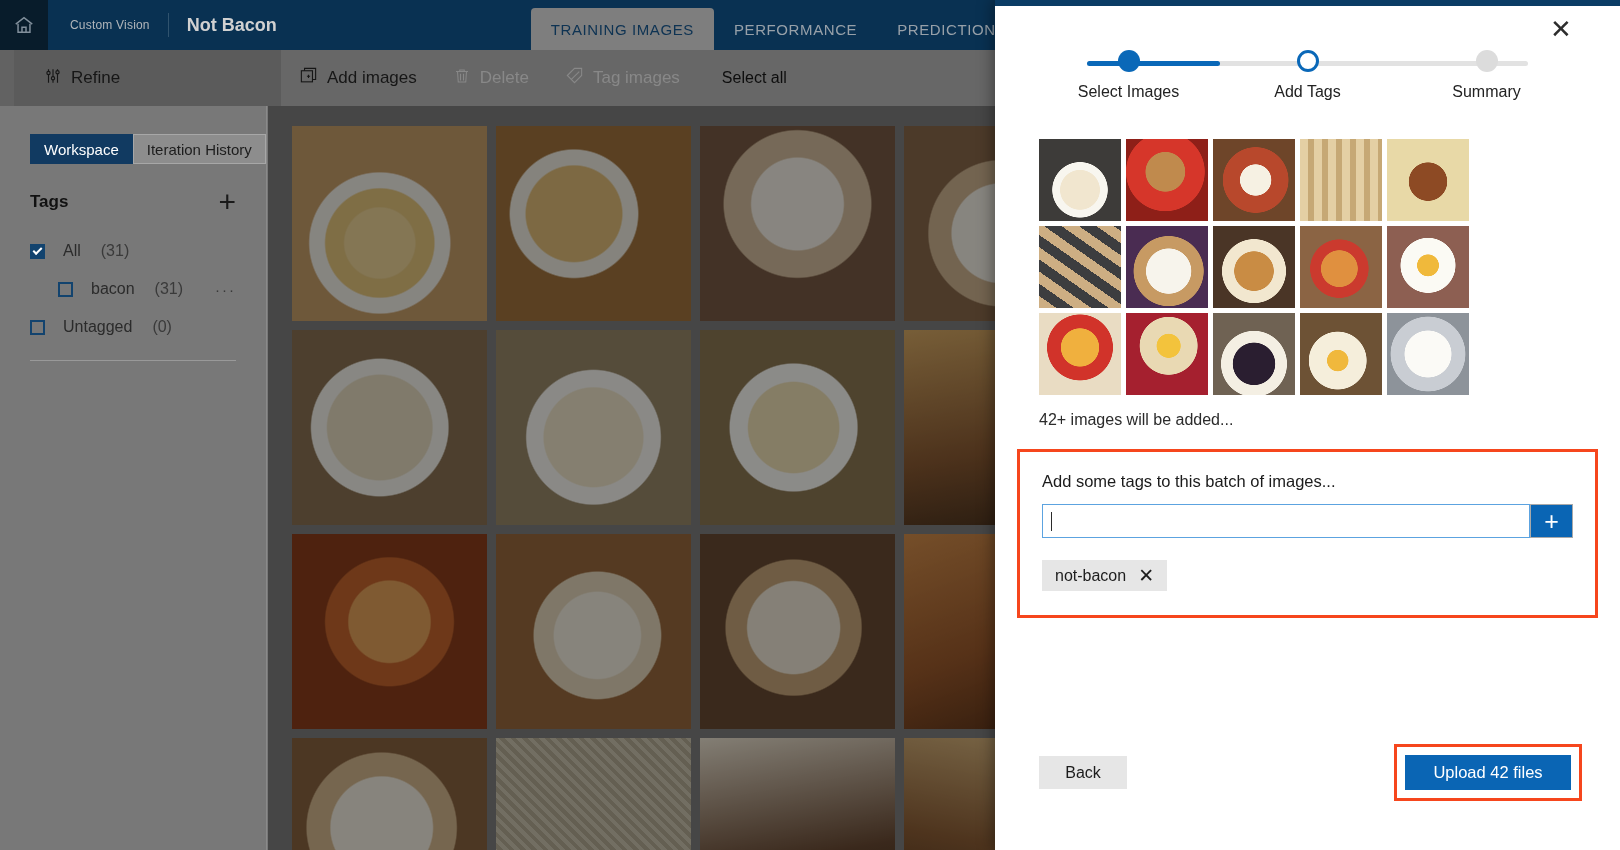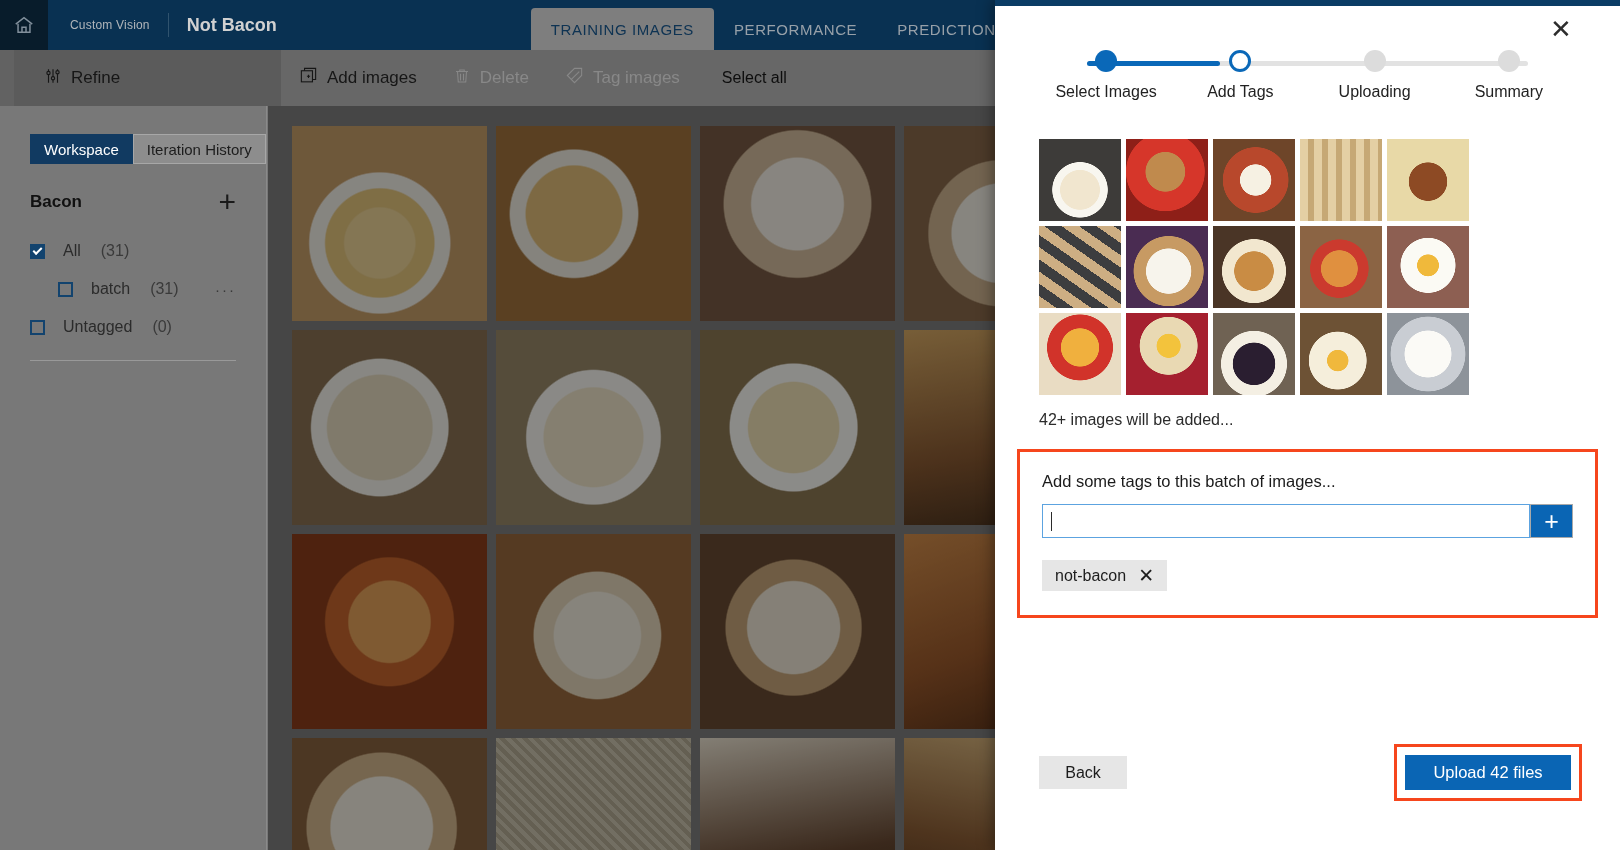--- a/index.html
+++ b/index.html
@@ -289,33 +289,33 @@
     </div>
   </div>
 
   <div class="sidebar">
     <div class="seg">
       <div class="seg-btn active">Workspace</div>
       <div class="seg-btn">Iteration History</div>
     </div>
 
     <div class="tags-head">
-      <span class="tags-title">Bacon</span>
+      <span class="tags-title">Tags</span>
       <span class="plus-sign">+</span>
     </div>
 
     <div class="tag-rows">
       <div class="tag-row">
         <span class="cb checked"></span>
         <span class="tag-name">All</span>
         <span class="tag-count">(31)</span>
       </div>
       <div class="tag-row indent">
         <span class="cb"></span>
-        <span class="tag-name">batch</span>
+        <span class="tag-name">bacon</span>
         <span class="tag-count">(31)</span>
         <span class="tag-ellipsis">···</span>
       </div>
       <div class="tag-row">
         <span class="cb"></span>
         <span class="tag-name">Untagged</span>
         <span class="tag-count">(0)</span>
       </div>
     </div>
     <div class="divider"></div>
@@ -412,24 +412,20 @@
         <div class="step">
           <div class="dot done"></div>
           <div class="step-label">Select Images</div>
         </div>
         <div class="step">
           <div class="dot current"></div>
           <div class="step-label">Add Tags</div>
         </div>
         <div class="step">
           <div class="dot"></div>
-          <div class="step-label">Uploading</div>
-        </div>
-        <div class="step">
-          <div class="dot"></div>
           <div class="step-label">Summary</div>
         </div>
       </div>
     </div>
 
     <div class="thumbs">
       <div class="panel-thumb" style="background:radial-gradient(circle at 50% 62%,#f1e6cf 0 30%,#f8f6ef 31% 42%,#3d3b39 43% 100%)"></div>
       <div class="panel-thumb" style="background:radial-gradient(circle at 48% 40%,#c08a4d 0 30%,#d6362a 31% 60%,#8e1f18 61% 100%)"></div>
       <div class="panel-thumb" style="background:radial-gradient(circle at 52% 50%,#f6f1e3 0 26%,#b8482c 27% 55%,#6e4529 56% 100%)"></div>
       <div class="panel-thumb" style="background:repeating-linear-gradient(90deg,#e4cfa4 0 8px,#c6a875 8px 14px),linear-gradient(#8d9090,#4b4e4d)"></div>

